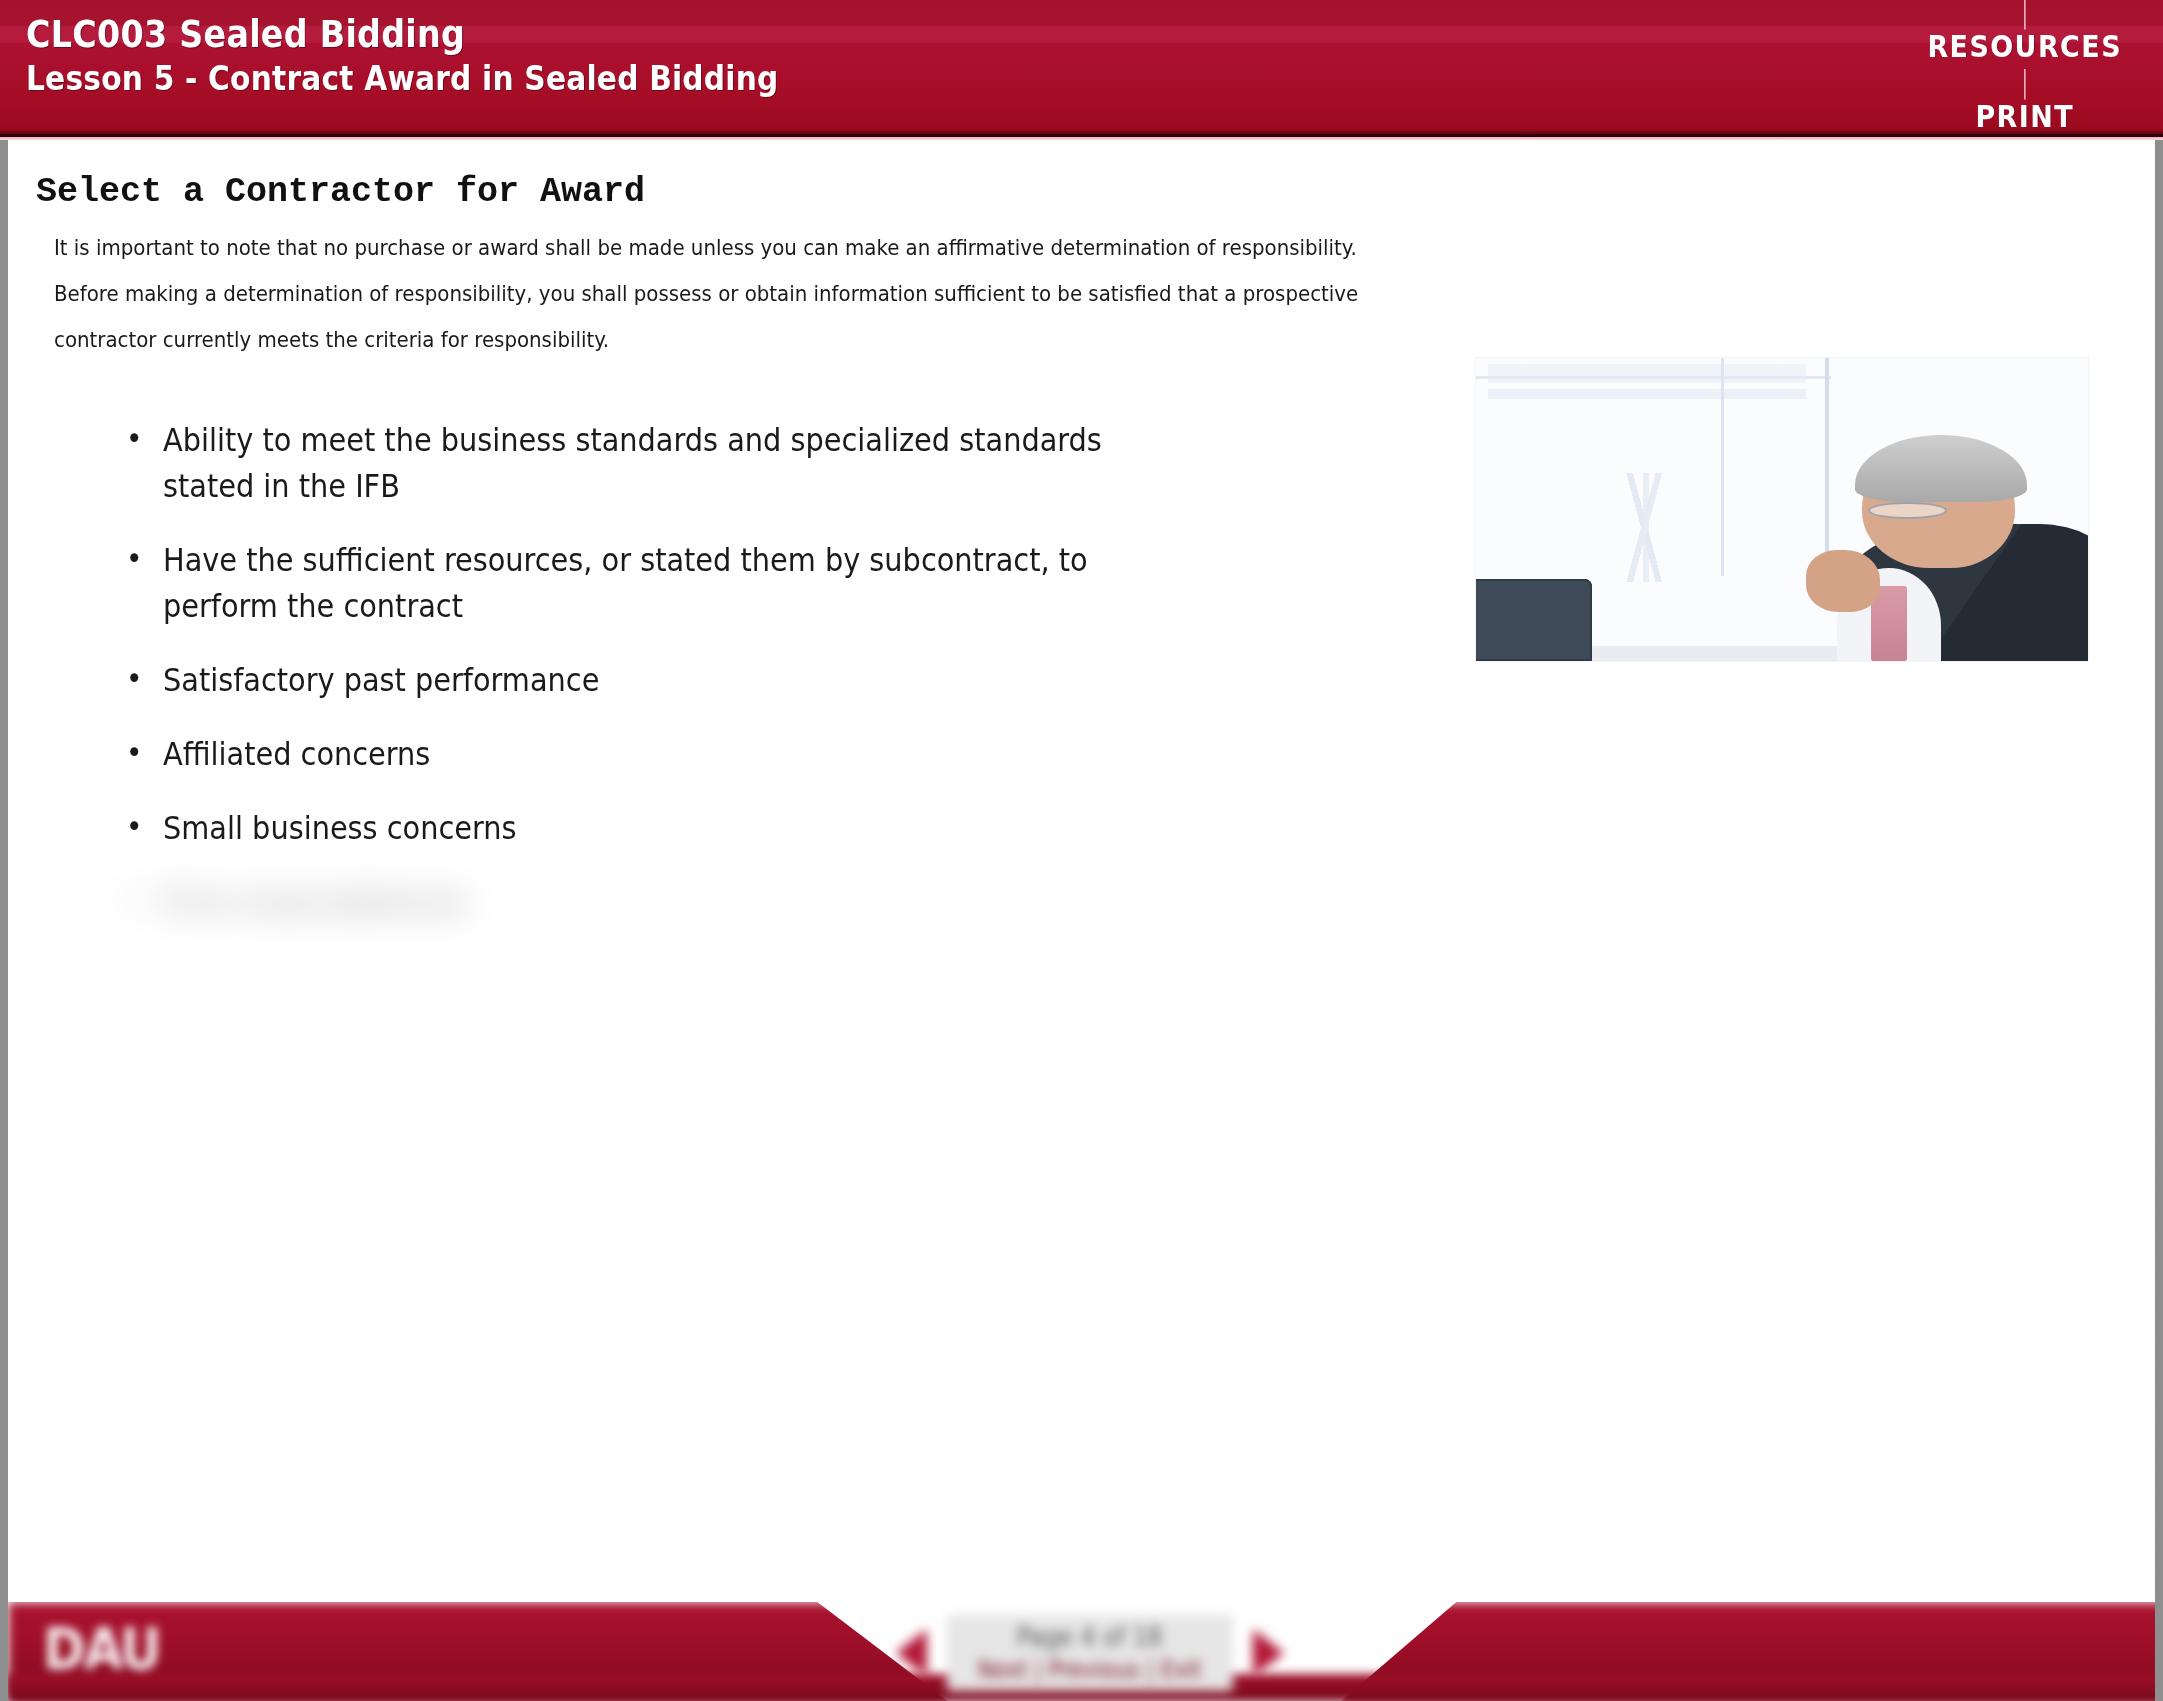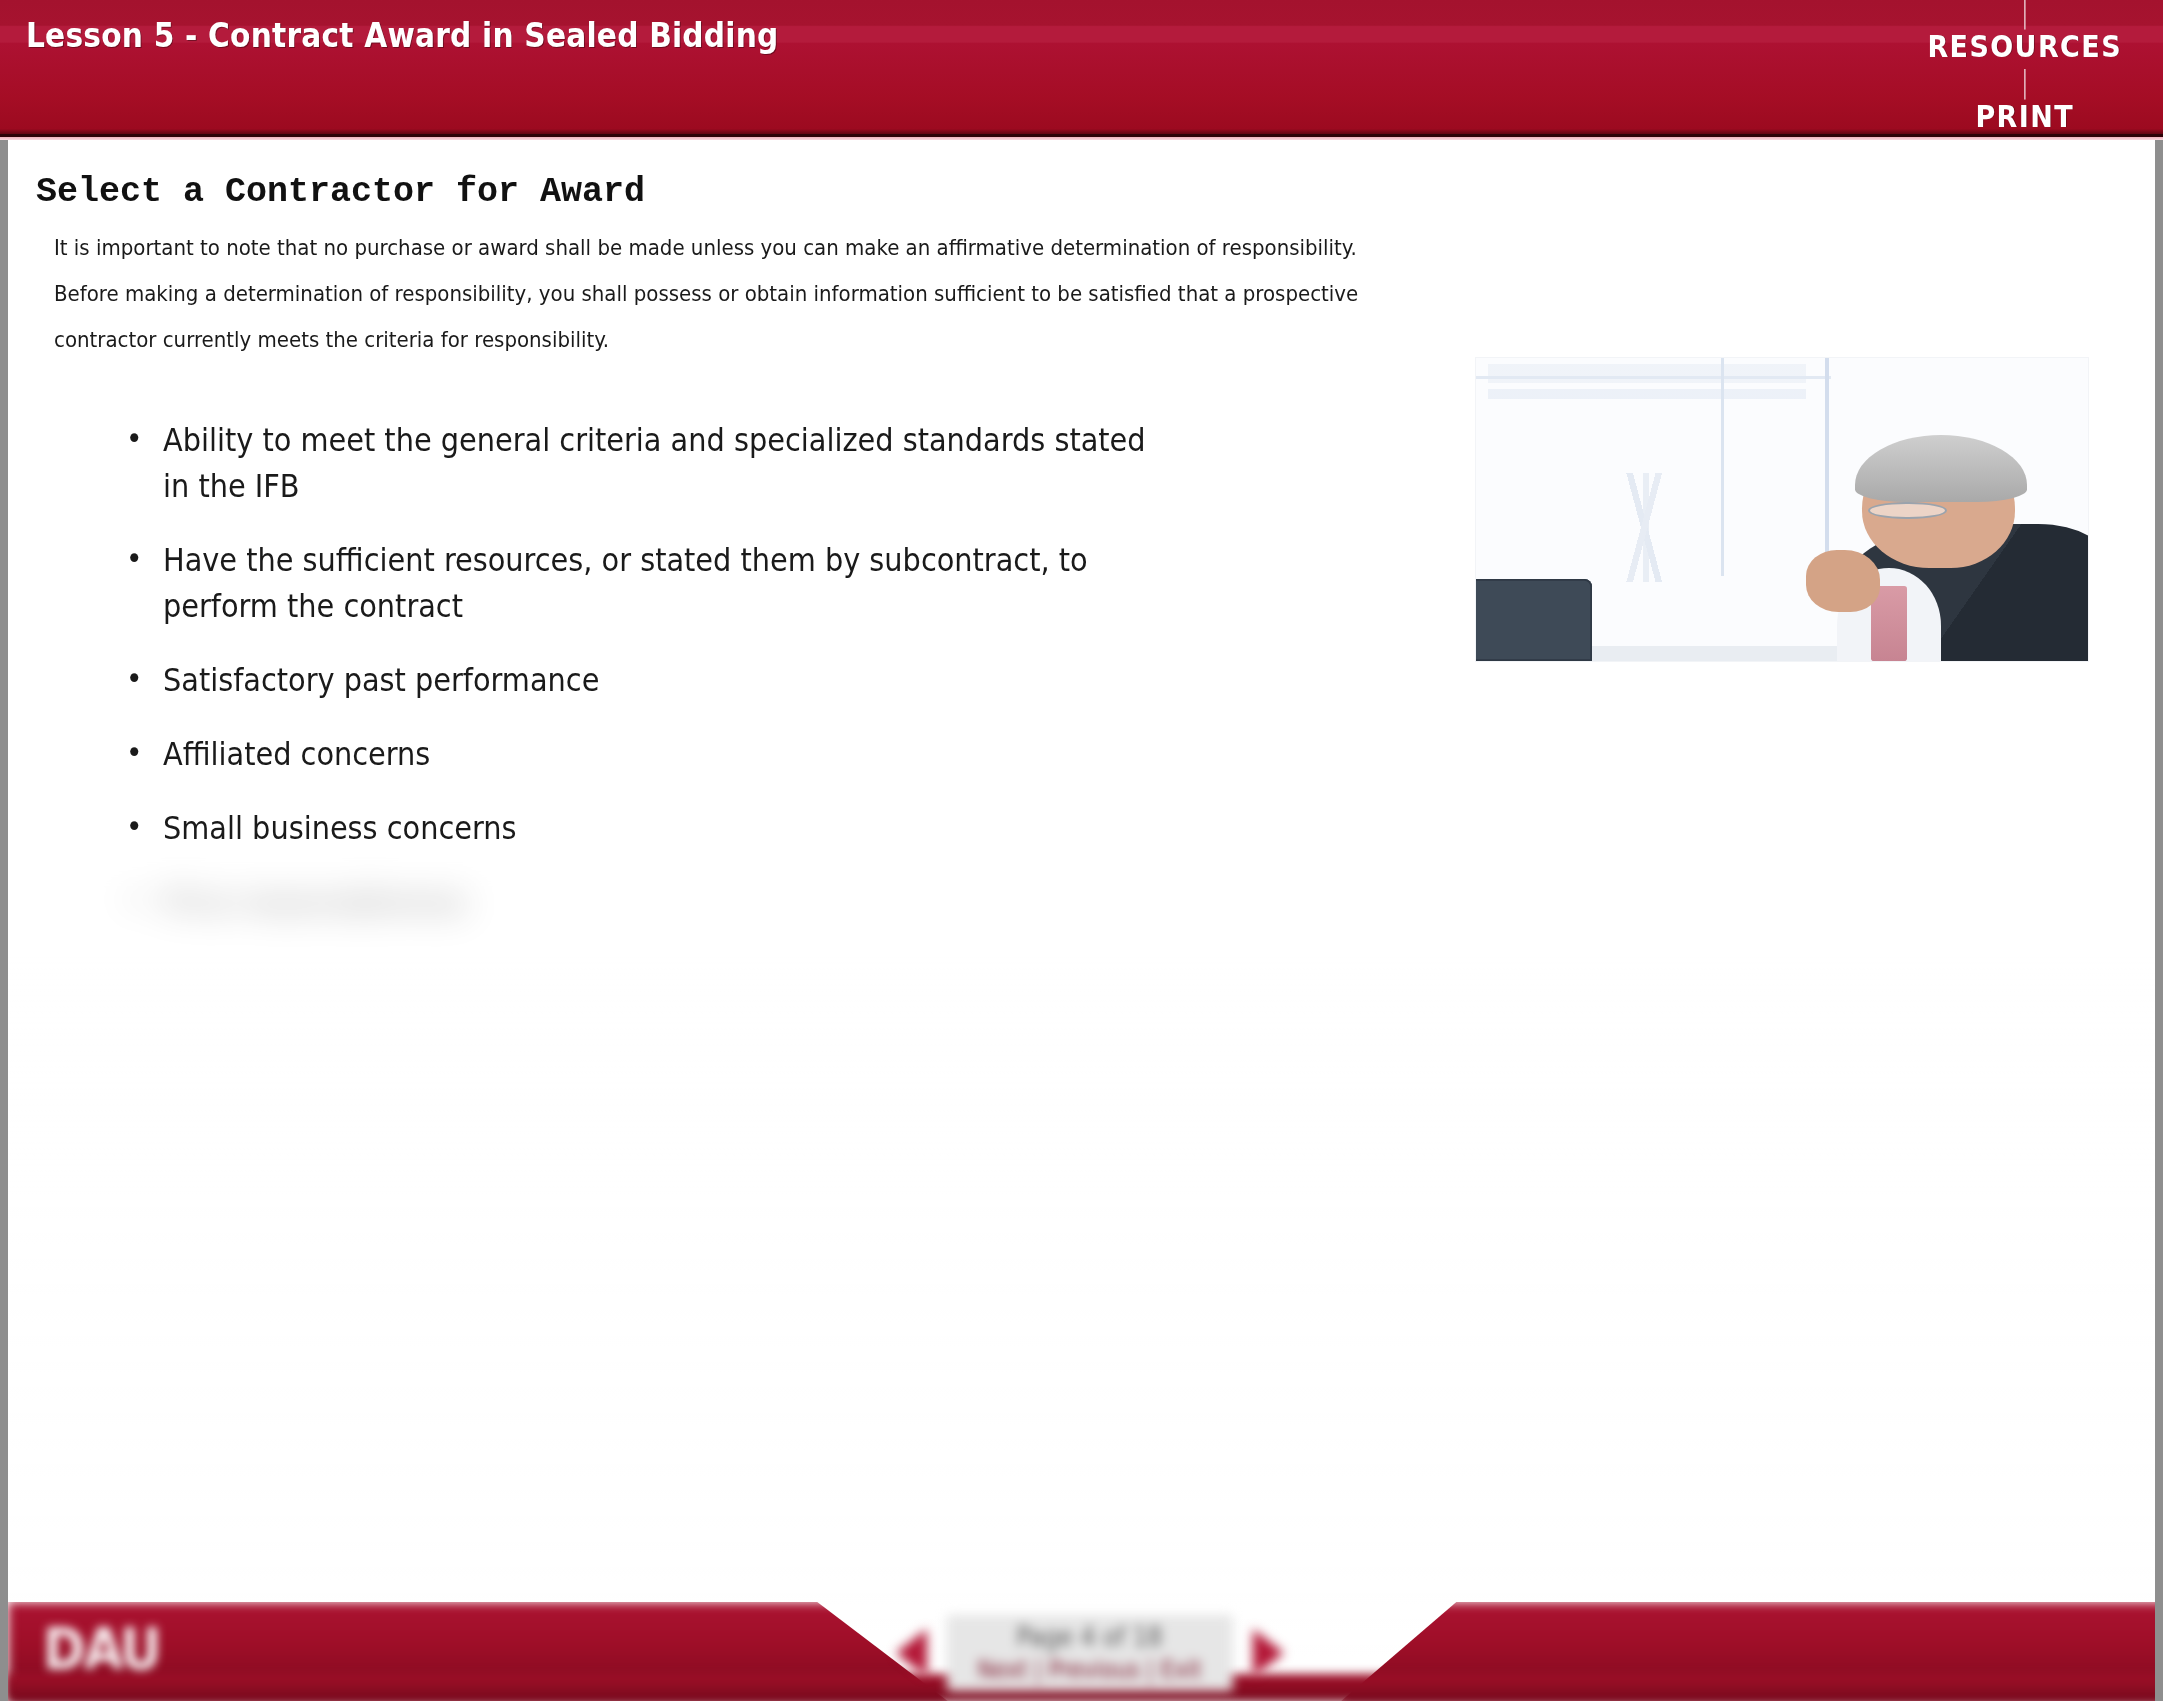--- a/index.html
+++ b/index.html
@@ -206,20 +206,21 @@
   .pager-label{
     font-family:"DejaVu Sans Condensed","Liberation Sans Narrow","Liberation Sans", sans-serif;
     font-size:24px; color:#7a1026; white-space:nowrap; margin-top:3.7px;
   }
 </style>
 </head>
 <body>
 
 <div id="header">
   <div class="hdr-titles">
+    <div class="hdr-line1">CLC003 Sealed Bidding</div>
     <div class="hdr-line2">Lesson 5 - Contract Award in Sealed Bidding</div>
   </div>
 
   <div id="header-nav">
     <span class="nav-link">TOC</span>
     <span class="nav-sep">|</span>
     <span class="nav-link">RESOURCES</span>
     <span class="nav-sep">|</span>
     <span class="nav-link">PRINT</span>
     <span class="nav-sep">|</span>
@@ -229,21 +230,21 @@
 
 <div id="page-frame">
   <div id="content">
 
     <div id="page-title">Select a Contractor for Award</div>
 
     <div id="body-copy">
       <p class="para">It is important to note that no purchase or award shall be made unless you can make an affirmative determination of responsibility. Before making a determination of responsibility, you shall possess or obtain information sufficient to be satisfied that a prospective contractor currently meets the criteria for responsibility.</p>
 
       <ul id="factor-list">
-        <li>Ability to meet the general criteria and specialized standards stated in the IFB</li>
+        <li>Ability to meet the business standards and specialized standards stated in the IFB</li>
         <li>Have the sufficient resources, or stated them by subcontract, to perform the contract</li>
         <li>Satisfactory past performance</li>
         <li>Affiliated concerns</li>
         <li>Small business concerns</li>
         <li>Price reasonableness</li>
       </ul>
     </div>
 
     <div id="photo">
       <div class="ph-chart"></div>

